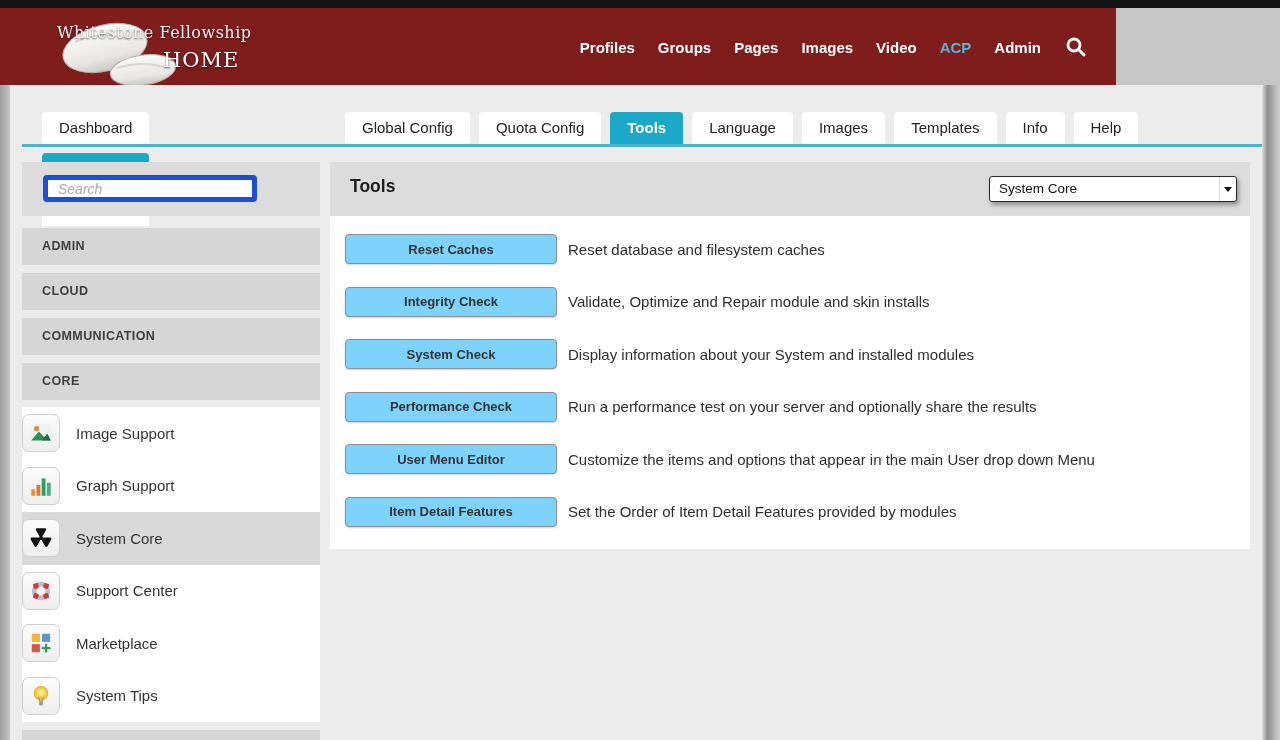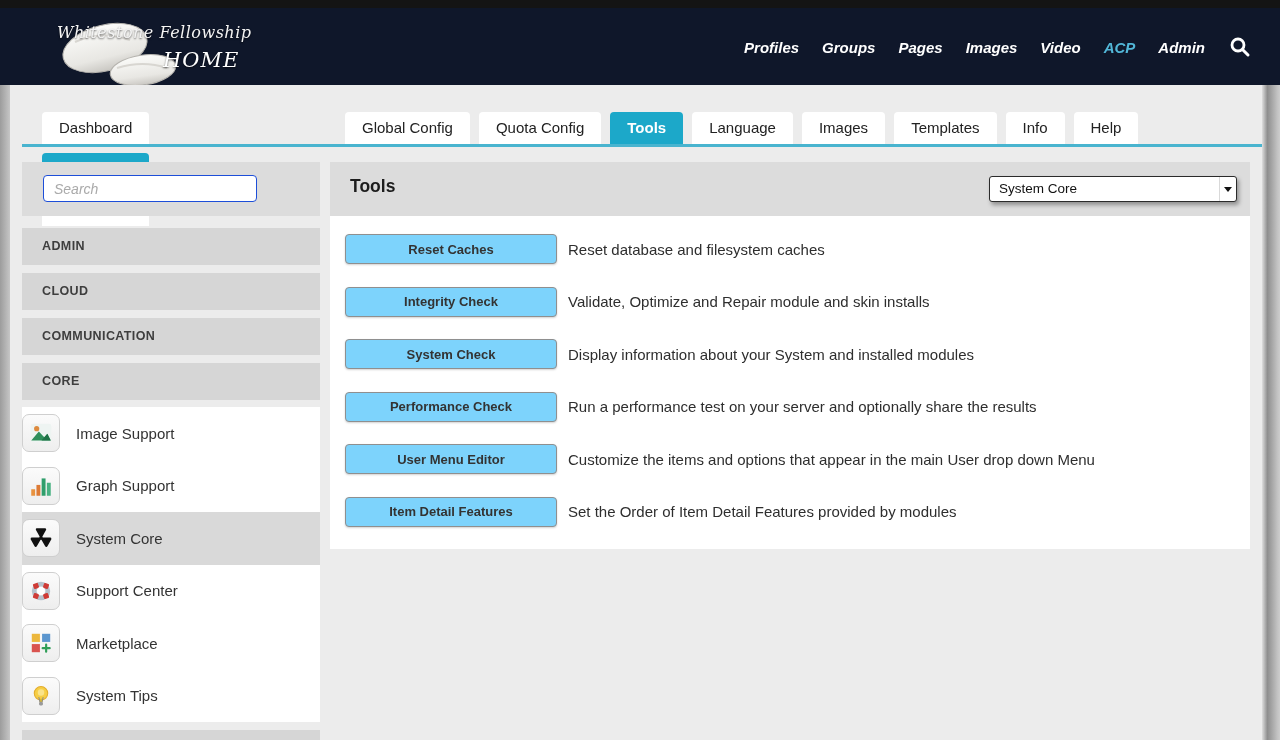--- a/index.html
+++ b/index.html
@@ -5,21 +5,21 @@
   * { margin:0; padding:0; box-sizing:border-box; }
   html,body { width:1280px; height:740px; }
   body {
     font-family:"Liberation Sans", sans-serif;
     background:#c6c6c6;
     position:relative;
     overflow:hidden;
   }
   
   .top-strip { position:absolute; left:0; top:0; width:1280px; height:8px; background:#141414; }
-  .header { position:absolute; left:0; top:8px; width:1280px; height:78px; background:#0f172a;font-style:italic; }
+  .header { position:absolute; left:0; top:8px; width:1116px; height:78px; background:#7f1d1d; }
   .logo-stones { position:absolute; left:55px; top:12px; width:132px; height:66px; }
   .site-title {
     position:absolute; left:57px; top:15px; z-index:2;
     font-family:"DejaVu Serif", serif; font-size:16px; color:#f4f4f4; letter-spacing:.5px;
     text-shadow:0 1px 2px rgba(0,0,0,.6);
   }
   .site-subtitle {
     position:absolute; left:163px; top:40px; z-index:2;
     font-family:"DejaVu Serif", serif; font-size:21px; color:#fff; letter-spacing:1px;
     text-shadow:0 1px 2px rgba(0,0,0,.6);
@@ -46,21 +46,21 @@
   .tab {
     height:32px; line-height:32px; padding:0 17px; background:#fff; color:#222;
     font-size:15px; border-radius:4px 4px 0 0; cursor:pointer; white-space:nowrap;
   }
   .tab.active { background:#1ca8c9; color:#fff; font-weight:bold; }
   
   .sidebar { position:absolute; left:12px; top:77px; width:298px; }
   .search-panel { height:54px; background:#dcdcdc; position:relative; }
   .search-input {
     position:absolute; left:21px; top:13px; width:214px; height:27px;
-    border:1px solid #1d4ed8; border-radius:4px; background:#fff;
+    border:5px solid #1d4ed8; border-radius:4px; background:#fff;
     font-family:"Liberation Sans", sans-serif; font-size:14px; font-style:italic;
     color:#555; padding:0 10px; outline:none;
   }
   .search-input::placeholder { color:#aaa; font-style:italic; }
   .cat-bar {
     margin-top:8px; height:37px; line-height:37px; background:#d6d6d6;
     font-size:12.5px; font-weight:bold; color:#3e3e3e; letter-spacing:.4px;
     padding-left:20px; text-transform:uppercase; cursor:pointer;
   }
   .cat-bar.first { margin-top:12px; }

